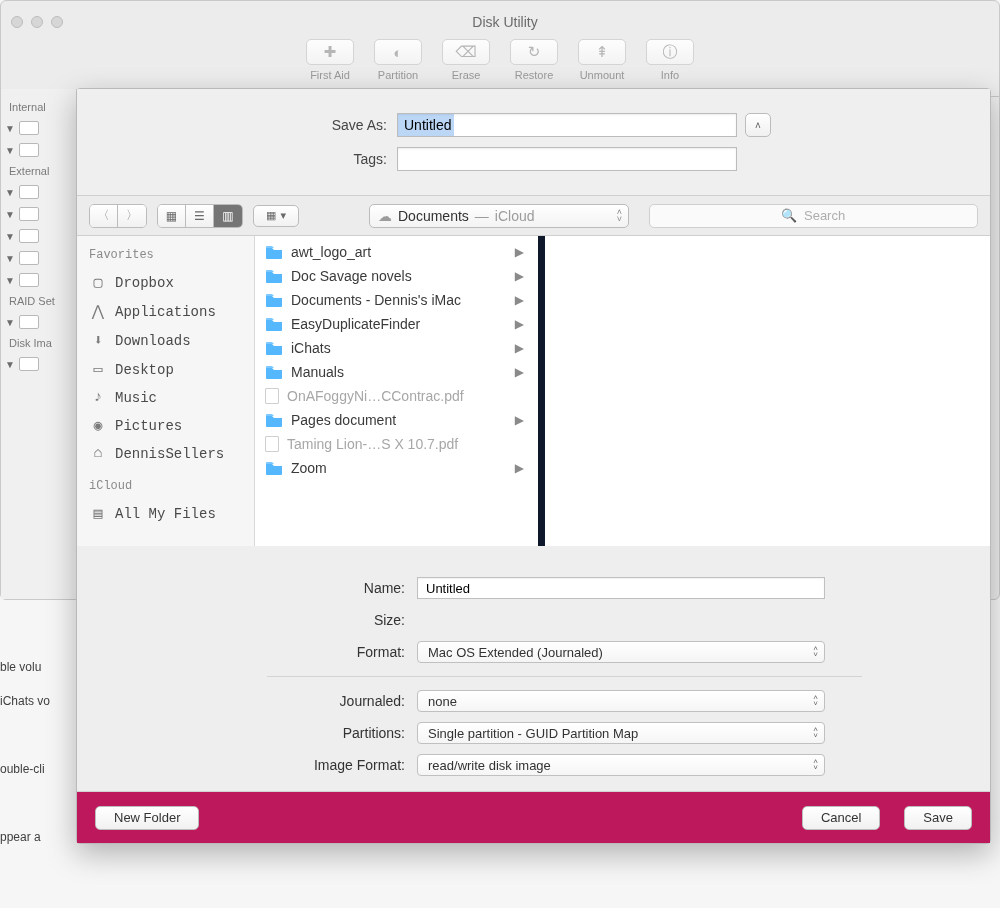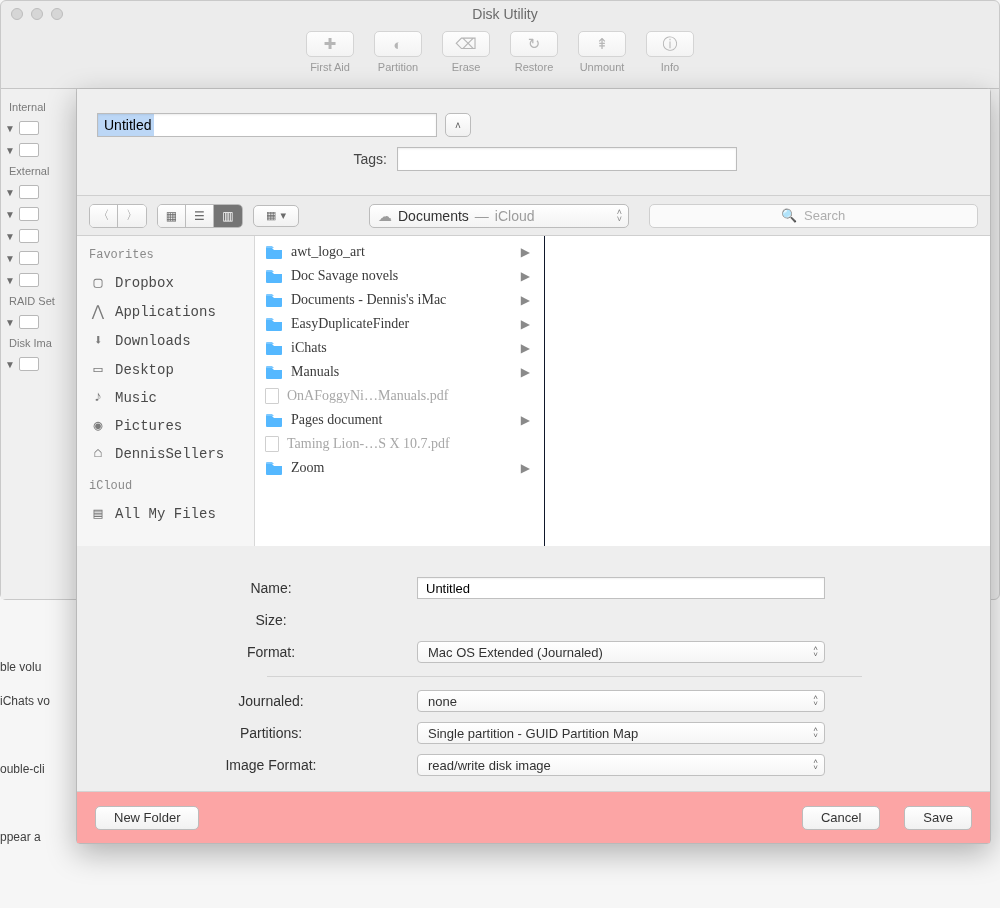--- a/index.html
+++ b/index.html
@@ -23,20 +23,21 @@
     border: 1px solid #c9c9c9;
     border-radius: 6px;
   }
   .bg-titlebar {
     height: 26px;
     display: flex;
     align-items: center;
     padding-left: 10px;
     border-bottom: 0;
     position: relative;
+    margin-top: 8px;
   }
   .traffic-lights { display: flex; gap: 8px; position: absolute; left: 10px; top: 7px;}
   .tl { width: 12px; height: 12px; border-radius: 50%; background: #d6d6d6; border: 1px solid #bdbdbd;}
   .bg-title { flex: 1; text-align: center; color: #6a6a6a; font-size: 14px; line-height: 26px;}
   .bg-toolbar {
     height: 62px;
     display: flex;
     justify-content: center;
     align-items: flex-start;
     gap: 8px;
@@ -170,61 +171,60 @@
     padding-top: 10px;
     font-size:14px; color:#4a4a4a;
     overflow:hidden;
     font-family:Liberation Mono, monospace;
   }
   .fav-header { color:#8a8a8a; font-size:12px; padding: 2px 12px 6px 12px;}
   .fav-item { display:flex; align-items:center; gap:8px; padding: 5px 12px;}
   .fav-icon { width:18px; display:flex; justify-content:center; color:#7b7b7b; font-size:15px;}
   .list-col {
     width: 290px;
-    border-right:1px solid #0f172a;
+    border-right:7px solid #0f172a;
     overflow:auto;
     padding-top: 4px;
     font-size:14px;
-    font-family:Liberation Serif, serif;
   }
   .file-row { display:flex; align-items:center; padding:1px 10px 1px 10px; gap:8px; color:#3a3a3a; height:24px;}
   .file-row.dim { color:#a7a7a7;}
   .folder-glyph { width:18px; height:14px; display:inline-block; color:#4cb3ff;}
   .folder-svg { width:18px; height:14px;}
   .doc-glyph { width:14px; height:16px; border:1px solid #cfcfcf; border-radius:1px; background:#fff;}
   .row-arrow { margin-left:auto; color:#8a8a8a; font-size:12px; padding-right:4px;}
   .detail-col { flex:1; background:#fff;}
   
   .lower-form {
     background:#eeeeee;
     padding: 26px 60px 10px 60px;
   }
   .lf-row { display:flex; align-items:center; height:32px; }
-  .lf-label { width: 280px; text-align:center; padding-right:12px; color:#333; font-size:14px;}
+  .lf-label { width: 280px; text-align:right; padding-right:12px; color:#333; font-size:14px;}
   .lf-input {
     flex:1; height:22px; border:1px solid #c0c0c0; background:#fff;
     padding:2px 8px; font-size:13px; border-radius:0;
     box-shadow: inset 0 1px 2px rgba(0,0,0,0.06);
     max-width: 408px;
   }
   .lf-select {
     flex:1; height:22px; max-width:408px;
     border:1px solid #c0c0c0; border-radius:4px;
     background:linear-gradient(#fff,#f5f5f5);
     display:flex; align-items:center; padding:0 24px 0 10px;
     position:relative; font-size:13px; color:#333;
   }
   .lf-select .chev { position:absolute; right:6px; color:#666; font-size:8px; line-height:6px;}
   .lf-divider { border:none; border-top:1px solid #d3d3d3; margin: 8px 0 8px 130px; width:595px;}
   
   .sheet-bottom {
     height: 52px;
     display:flex; align-items:center;
     padding: 0 18px;
-    background:#fca5a5;
+    background:#be185d;
     border-top:1px solid #d3d3d3;
   }
   .btn {
     height: 24px; padding: 0 18px;
     border:1px solid #bcbcbc; border-radius:5px;
     background:linear-gradient(#ffffff,#f1f1f1);
     font-size:13px; color:#333;
     display:flex; align-items:center; justify-content:center;
   }
   .btn + .btn { margin-left: 24px;}
@@ -330,20 +330,21 @@
     <div>&nbsp;</div>
     <div>ouble-cli</div>
     <div>&nbsp;</div>
     <div>ppear a</div>
   </div>
 
 <div class="sheet">
 
   <div class="sheet-top">
     <div class="form-row">
+      <div class="form-label">Save As:</div>
       <input class="text-input" style="background: linear-gradient(to right, rgb(188, 215, 246) 0px, rgb(188, 215, 246) 56px, rgb(255, 255, 255) 56px);" value="Untitled">
       <div class="expand-btn">
         <span>˄</span>
       </div>
     </div>
     <div class="form-row">
       <div class="form-label">Tags:</div>
       <input class="text-input" value="" style="">
     </div>
   </div>
@@ -466,21 +467,21 @@
         <div class="file-row">
           <span class="folder-glyph"><svg class="folder-svg" viewBox="0 0 18 14">
               <path fill="#55b8ff" d="M1 3 h6 l2 2 h8 v8 a1 1 0 0 1 -1 1 h-14 a1 1 0 0 1 -1 -1 z"></path>
               <path fill="#7dc8ff" d="M1 2 a1 1 0 0 1 1 -1 h5 l2 2 h-8 z"></path>
             </svg></span>
           <span>Manuals</span>
           <span class="row-arrow">▶</span>
         </div>
         <div class="file-row dim">
           <span class="doc-glyph"></span>
-          <span>OnAFoggyNi…Manuals.pdf</span>
+          <span>OnAFoggyNi…CContrac.pdf</span>
         </div>
         <div class="file-row">
           <span class="folder-glyph"><svg class="folder-svg" viewBox="0 0 18 14">
               <path fill="#55b8ff" d="M1 3 h6 l2 2 h8 v8 a1 1 0 0 1 -1 1 h-14 a1 1 0 0 1 -1 -1 z"></path>
               <path fill="#7dc8ff" d="M1 2 a1 1 0 0 1 1 -1 h5 l2 2 h-8 z"></path>
             </svg></span>
           <span>Pages document</span>
           <span class="row-arrow">▶</span>
         </div>
         <div class="file-row dim">

